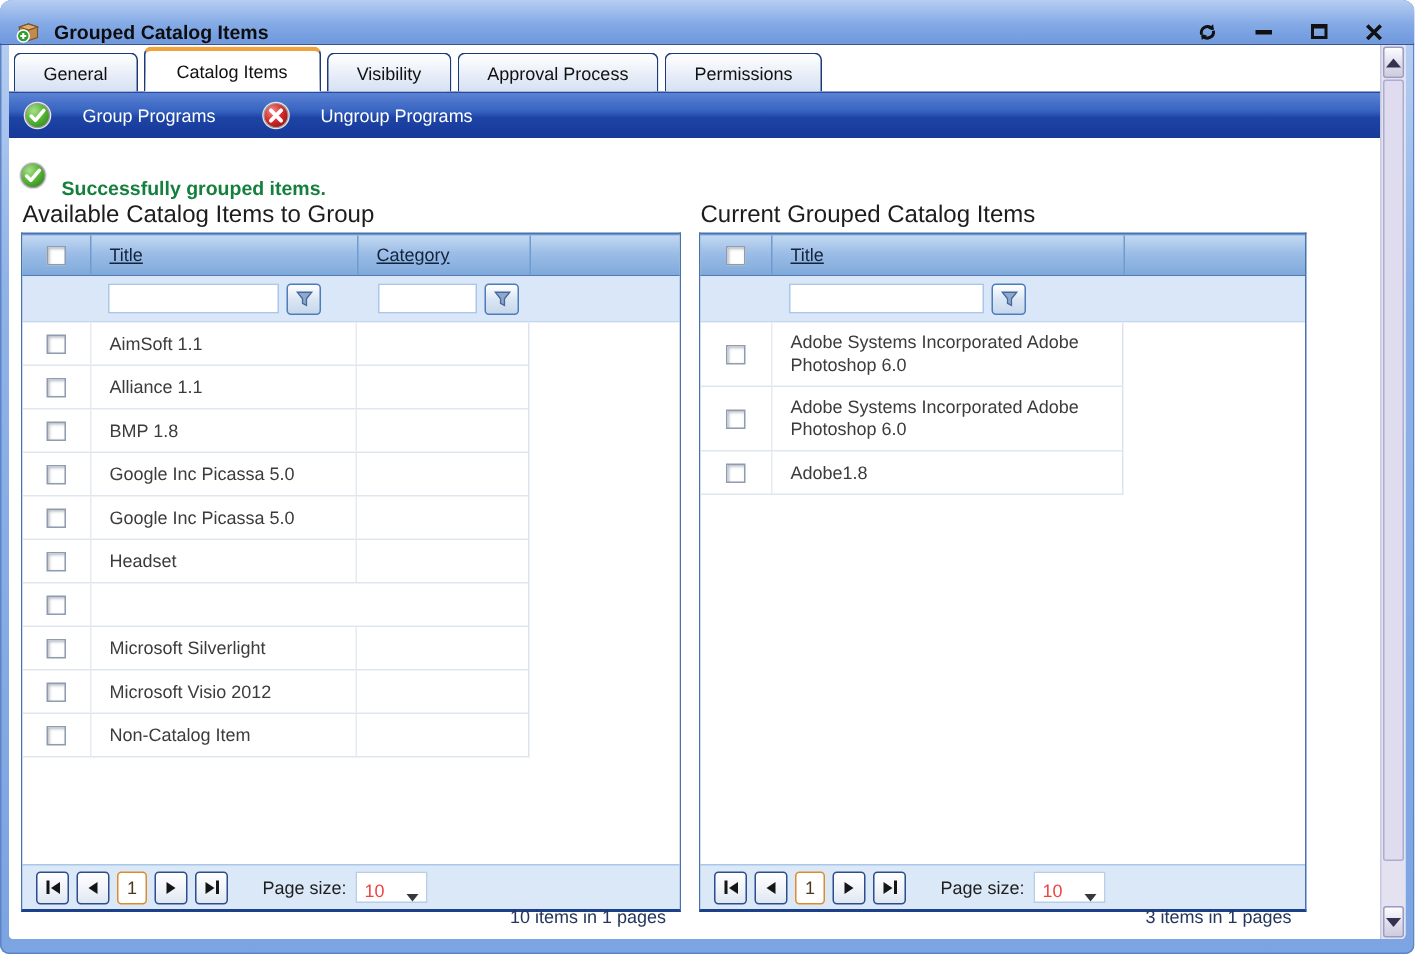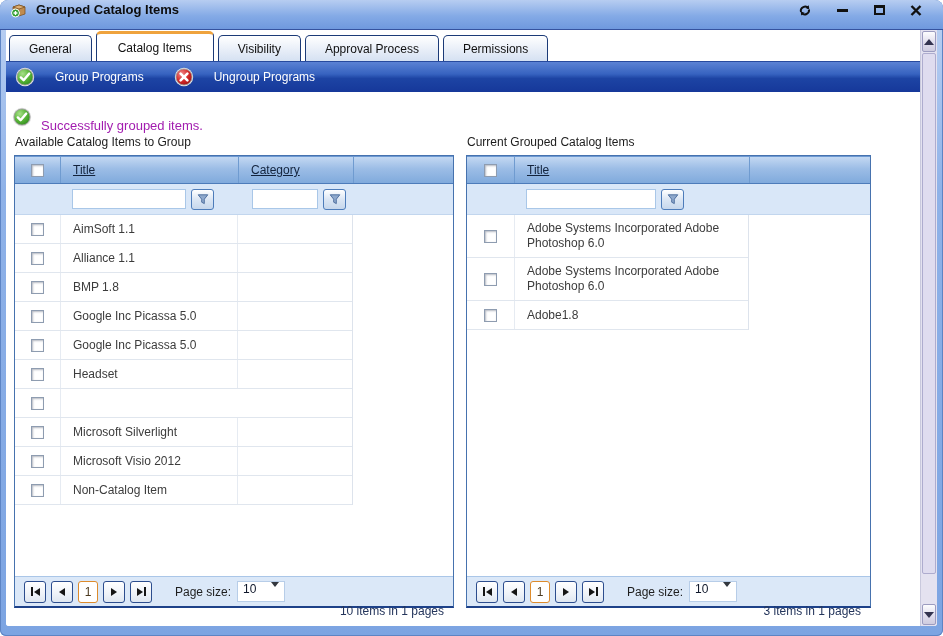--- a/index.html
+++ b/index.html
@@ -4,21 +4,21 @@
 <style>
   * { margin:0; padding:0; box-sizing:border-box; }
   html,body { width:943px; height:636px; background:#fff; font-family:"Liberation Sans", sans-serif; }
   body { position:relative; overflow:hidden; }
 
   
   .frame { position:absolute; inset:0; border-radius:8px 8px 6px 6px;
            background:linear-gradient(#bdd2f3, #8fb2e8 30%, #7ca4e2);
            box-shadow:inset 0 0 0 1px #5d84c4; }
   .titlebar { position:absolute; top:0; left:0; right:0; height:30px;
-              display:flex; align-items:flex-start; padding:2px 10px 0 10px;
+              display:flex; align-items:flex-end; padding:2px 10px 0 10px;
               background:linear-gradient(#b7cdf1, #84aae6 55%, #6f99de);
               border-bottom:1px solid #35539f; border-radius:8px 8px 0 0; }
   .title-icon { width:18px; height:16px; margin-right:8px; flex:none; }
   .title-text { font-size:13px; font-weight:bold; color:#0d0d0d; flex:1; }
   .win-controls { display:flex; align-items:center; gap:19px; padding-right:8px; }
   .wc { width:18px; height:16px; display:flex; align-items:center; justify-content:center; cursor:default; }
   .min-glyph { width:11px; height:3px; background:#111; }
   .max-glyph { width:11px; height:10px; border:2px solid #111; border-top-width:3px; }
 
   .client { position:absolute; left:6px; top:30px; right:6px; bottom:10px;
@@ -36,27 +36,27 @@
 
   
   .toolbar { height:31px; display:flex; align-items:center; gap:30px; padding-left:9px;
              background:linear-gradient(#5b82d4 0%, #3763c0 40%, #1d44a4 55%, #16389a 100%);
              border-top:1px solid #274a9e; }
   .tbtn { display:flex; align-items:center; gap:20px; color:#fff; font-size:12px; cursor:default; }
   .circle-icon { width:20px; height:20px; flex:none; }
 
   
   .statusbar { position:absolute; left:6px; top:70px; display:flex; align-items:center; gap:9px; }
-  .status-text { font-size:13px; font-weight:normal; color:#a21caf;margin-top:18px; }
+  .status-text { font-size:13px; font-weight:bold; color:#15803d;margin-top:18px; }
 
   
   .panel { position:absolute; top:105px; }
   .panel-left  { left:8px;  width:440px; }
   .panel-right { left:460px; width:405px; }
-  .panel-label { font-size:12px; color:#1c1c1c; height:20px; padding-left:1px; }
+  .panel-label { font-size:16px; color:#1c1c1c; height:20px; padding-left:1px; }
   .grid { height:453px; display:flex; flex-direction:column;
           border:1px solid #4672ae; border-bottom:2px solid #1d4189; background:#fff; }
 
   .ghead { height:28px; display:flex; align-items:stretch;
            background:linear-gradient(#c3d8f2 0%, #9cbde6 45%, #80aadc 100%);
            border-top:1px solid #6d99d2; border-bottom:1px solid #4d7cba; }
   .hcell { display:flex; align-items:center; font-size:12px; color:#13233c; padding-left:12px;
            border-left:1px solid #6f9bd0;text-decoration:underline; }
   .hfill { flex:1; border-left:1px solid #6f9bd0; }
   .c-cb  { display:flex; align-items:center; justify-content:center; flex:none; }
@@ -87,21 +87,21 @@
            display:flex; align-items:center; padding:0 9px; }
   .pgbtn { width:22px; height:22px; border:1px solid #2c4d8e; border-radius:3px;
            background:linear-gradient(#ffffff, #eef2f8 60%, #dfe7f1); margin-right:5px;
            display:flex; align-items:center; justify-content:center; gap:1px; cursor:default; }
   .pgbtn.current { border-color:#dd8b2c; background:#fff; font-size:12px; color:#4c3a20; width:20px; }
   .tri-l { width:0; height:0; border-right:6px solid #151515; border-top:4px solid transparent; border-bottom:4px solid transparent; }
   .tri-r { width:0; height:0; border-left:6px solid #151515; border-top:4px solid transparent; border-bottom:4px solid transparent; }
   .pbar  { width:2px; height:9px; background:#151515; }
   .psize { display:flex; align-items:center; margin-left:18px; font-size:12px; color:#1e1e1e; gap:6px; }
   .pselect { width:48px; height:21px; background:#fff; border:1px solid #b7cde8; display:flex;
-             align-items:flex-start; padding:0 5px; font-size:12px; color:#0f172a; cursor:default; }
+             align-items:flex-end; padding:0 5px; font-size:12px; color:#ef4444; cursor:default; }
   .caret { margin-left:auto; width:0; height:0; border-top:5px solid #33383f; border-left:4px solid transparent; border-right:4px solid transparent; }
   .psummary { margin-left:auto; font-size:12px; color:#25365c;margin-top:39px; }
 
   
   .vscroll { flex:none; width:17px; background:#e4e2f0; border-left:1px solid #c9c9dd;
              position:relative; }
   .sb-btn { position:absolute; left:1px; right:1px; height:21px; border:1px solid #9c9cc0;
             border-radius:2px; background:linear-gradient(#fdfdfe, #dedbec 60%, #cfccdf);
             display:flex; align-items:center; justify-content:center; cursor:default; }
   .sb-up { top:1px; } .sb-down { bottom:1px; }

